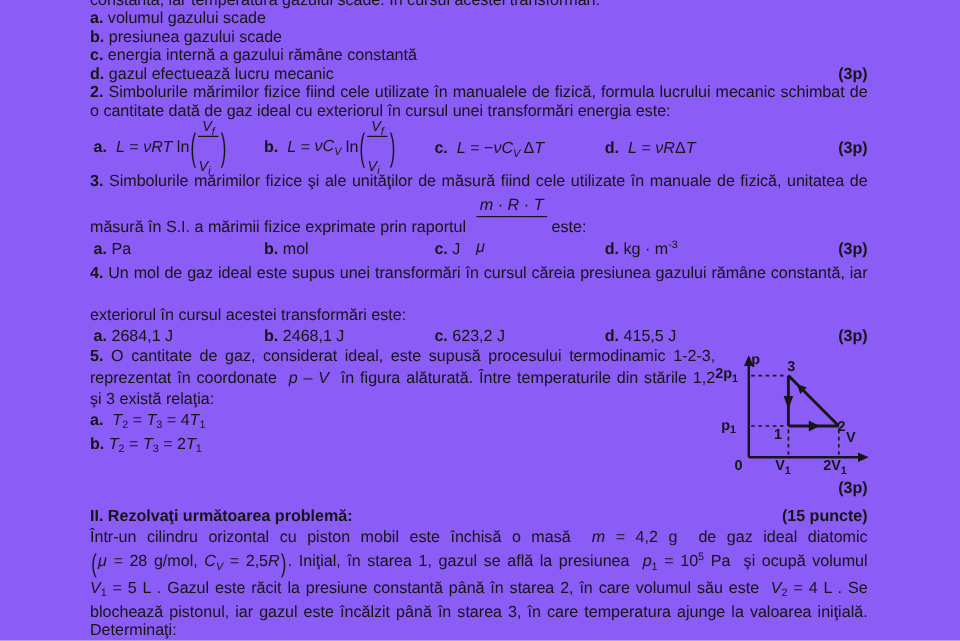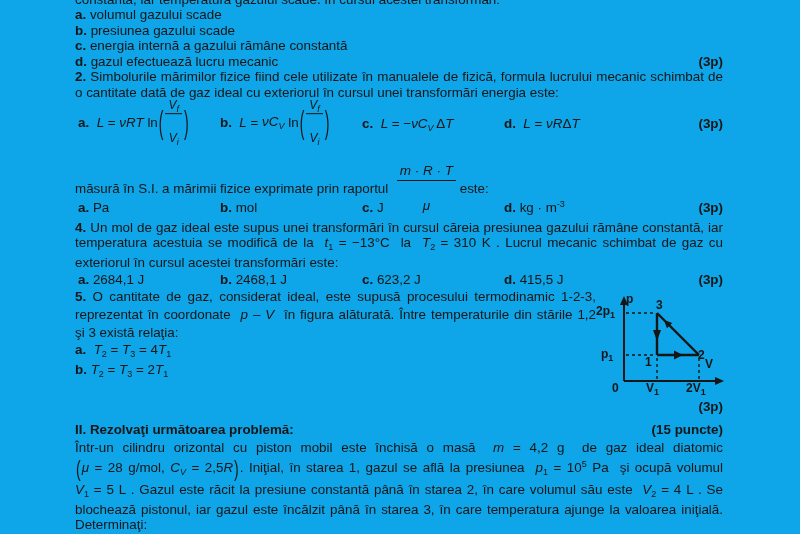--- a/index.html
+++ b/index.html
@@ -1,31 +1,31 @@
 <!DOCTYPE html>
 <html><head>
 <meta charset="utf-8">
 <style>
   html,body{margin:0;padding:0;background:#ffffff;}
-  .page{position:relative;width:800px;height:534px;background:#0ea5e9;overflow:hidden;
+  .page{position:relative;width:800px;height:534px;background:#8b5cf6;overflow:hidden;
         font-family:"Liberation Sans","DejaVu Sans",sans-serif;font-size:13.4px;color:#161616;}
   .ln{position:absolute;left:75px;width:648px;line-height:15.5px;white-space:nowrap;}
   .just{white-space:normal;text-align:justify;text-align-last:justify;}
   .w520{width:521px;}
   .pts{position:absolute;right:0;top:0;font-weight:bold;}
   .optrow{position:absolute;left:75px;width:648px;height:18px;line-height:15.5px;}
   .optrow .oa{position:absolute;left:3px;white-space:nowrap;}
   .optrow .ob{position:absolute;left:145px;white-space:nowrap;text-align:right;}
   .optrow .oc{position:absolute;left:287px;white-space:nowrap;}
   .optrow .od{position:absolute;left:429px;white-space:nowrap;}
   .frow{position:absolute;left:75px;width:648px;top:100px;height:45px;}
   .frow .fo{position:absolute;top:50%;transform:translateY(-50%);white-space:nowrap;}
   .frow .fa{left:3px;} .frow .fb{left:145px;} .frow .fc{left:287px;} .frow .fd{left:429px;text-align:right;}
   .frow .pts{top:50%;transform:translateY(-50%);}
-  .frac{display:inline-block;vertical-align:middle;text-align:center;font-size:12px;
+  .frac{display:inline-block;vertical-align:middle;font-size:12px;
         line-height:1.05;margin:0 1px;position:relative;top:-1px;}
   .frac .ftop{display:block;border-bottom:1.2px solid #161616;padding:0 3px 1.5px;}
   .frac .fbot{display:block;padding-top:18px;}
   .f15{font-size:13.5px;}
   .bp{display:inline-block;transform:scaleY(2.25);font-size:14px;vertical-align:middle;margin:0 1px;font-weight:400;}
   .bp2{display:inline-block;transform:scaleY(1.55);font-size:14px;vertical-align:-2px;margin:0 1px;}
   sub{font-size:9px;vertical-align:-3px;line-height:0;}
   sup{font-size:9px;vertical-align:5px;line-height:0;}
   b{font-weight:bold;}
   .bold{font-weight:bold;}
@@ -50,31 +50,31 @@
   <div class="ln just" style="top:69px"><b>2.</b> Simbolurile mărimilor fizice fiind cele utilizate în manualele de fizică, formula lucrului mecanic schimbat de</div>
   <div class="ln" style="top:85px">o cantitate dată de gaz ideal cu exteriorul în cursul unei transformări energia este:</div>
   <div class="frow">
     <span class="fo fa"><b>a.</b>&nbsp; <i>L</i> = <i>νRT</i> ln<span class="bp">(</span><span class="frac"><span class="ftop"><i>V<sub>f</sub></i></span><span class="fbot"><i>V<sub>i</sub></i></span></span><span class="bp">)</span></span>
     <span class="fo fb"><b>b.</b>&nbsp; <i>L</i> = <i>νC<sub>V</sub></i> ln<span class="bp">(</span><span class="frac"><span class="ftop"><i>V<sub>f</sub></i></span><span class="fbot"><i>V<sub>i</sub></i></span></span><span class="bp">)</span></span>
     <span class="fo fc"><b>c.</b>&nbsp; <i>L</i> = −<i>νC<sub>V</sub></i> Δ<i>T</i></span>
     <span class="fo fd"><b>d.</b>&nbsp; <i>L</i> = <i>νR</i>Δ<i>T</i></span>
     <span class="pts">(3p)</span>
   </div>
 
+  <div class="ln just" style="top:143px"><b>3.</b> Simbolurile mărimilor fizice şi ale unităţilor de măsură fiind cele utilizate în manuale de fizică, unitatea de</div>
   <div class="ln" style="top:165px">măsură în S.I. a mărimii fizice exprimate prin raportul &nbsp;<span class="frac f15"><span class="ftop"><i>m</i> · <i>R</i> · <i>T</i></span><span class="fbot"><i>μ</i></span></span> este:</div>
   <div class="optrow" style="top:200px">
     <span class="oa"><b>a.</b> Pa</span>
     <span class="ob"><b>b.</b> mol</span>
     <span class="oc"><b>c.</b> J</span>
     <span class="od"><b>d.</b> kg · m<sup>-3</sup></span>
     <span class="pts">(3p)</span>
   </div>
 
   <div class="ln just" style="top:220px"><b>4.</b> Un mol de gaz ideal este supus unei transformări în cursul căreia presiunea gazului rămâne constantă, iar</div>
-  <div class="ln just" style="top:235px">temperatura acestuia se modifică de la &nbsp;<i>t</i><sub>1</sub>&nbsp;= −13°C&nbsp; la &nbsp;<i>T</i><sub>2</sub>&nbsp;= 310 K . Lucrul mecanic schimbat de gaz cu</div>
   <div class="ln" style="top:255px">exteriorul în cursul acestei transformări este:</div>
   <div class="optrow" style="top:272px">
     <span class="oa"><b>a.</b> 2684,1 J</span>
     <span class="ob"><b>b.</b> 2468,1 J</span>
     <span class="oc"><b>c.</b> 623,2 J</span>
     <span class="od"><b>d.</b> 415,5 J</span>
     <span class="pts">(3p)</span>
   </div>
 
   <div class="ln just w520" style="top:289px"><b>5.</b> O cantitate de gaz, considerat ideal, este supusă procesului termodinamic 1-2-3,</div>

